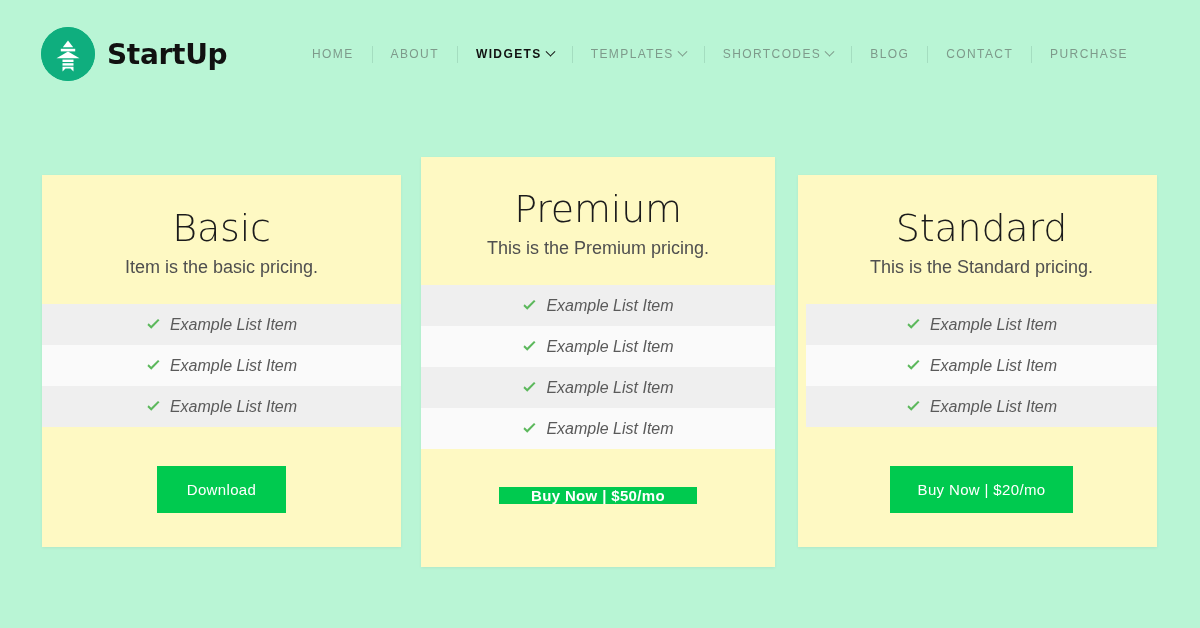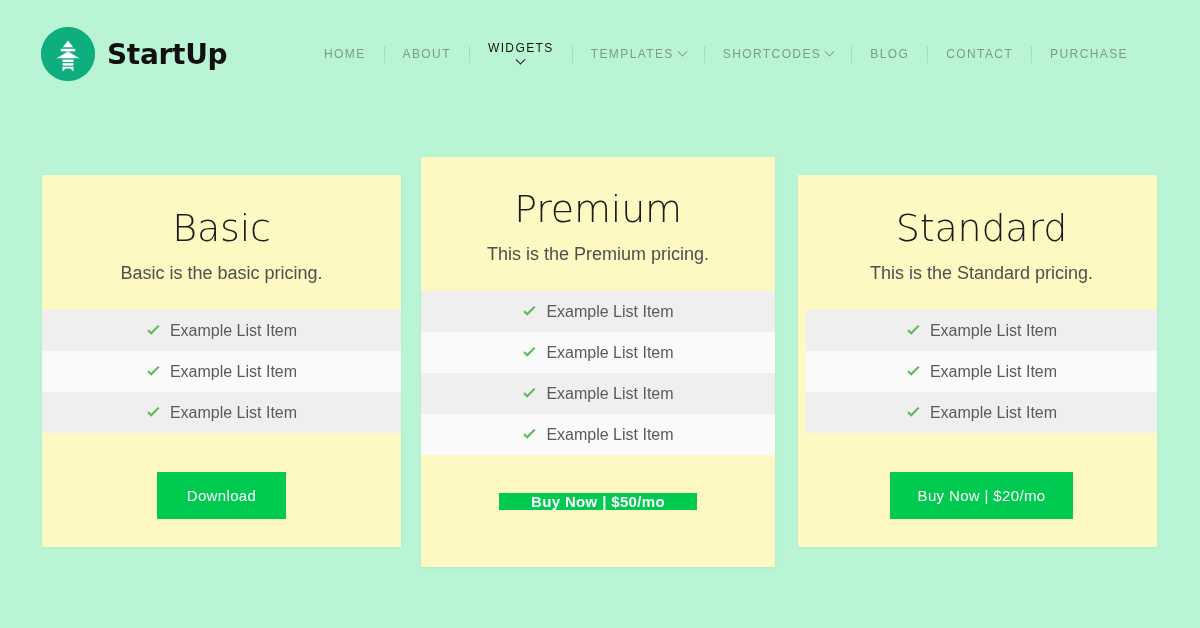--- a/index.html
+++ b/index.html
@@ -67,22 +67,21 @@
     padding: 0 18px;
     white-space: nowrap;
     display: flex;
     align-items: center;
     gap: 5px;
     cursor: pointer;
     line-height: 1;
   }
   .nav-item.active {
     color: #121212;
-    font-weight: 400;
-    flex-direction: column;
+    font-weight: 700;
   }
   .nav-sep {
     width: 1px;
     height: 17px;
     background: #a4ddc0;
     flex: 0 0 auto;
   }
   .chev {
     display: inline-block;
     width: 7px;
@@ -120,28 +119,28 @@
   .card-title {
     font-size: 38px;
     font-weight: 300;
     color: #1b1b1b;
     line-height: 1.1;
     letter-spacing: -0.2px;
     font-family: "DejaVu Sans", sans-serif;
   }
 
   .card-subtitle {
-    margin-top: 13px;
+    margin-top: 7px;
     font-size: 18px;
     color: #4f4f4f;
     font-weight: 400;
     line-height: 1.2;
   }
 
-  .feature-list { list-style: none; }
+  .feature-list { list-style: none; font-style: italic; }
 
   .feature-item {
     height: 41px;
     display: flex;
     align-items: center;
     justify-content: center;
     gap: 9px;
     font-size: 16px;
     color: #5a5a5a;
   }
@@ -243,21 +242,21 @@
       <span>PURCHASE</span>
     </span>
   </nav>
 </header>
 
 <main class="pricing-area">
 
   <section class="card card-basic">
     <div class="card-head">
       <h2 class="card-title">Basic</h2>
-      <p class="card-subtitle">Basic is the basic pricing.</p>
+      <p class="card-subtitle">Item is the basic pricing.</p>
     </div>
     <ul class="feature-list">
       <li class="feature-item">
         <svg class="check-icon" viewBox="0 0 16 16">
             <path d="M1.5 8.4 L5.6 12.4 L14.4 3.4 L12.8 2.2 L5.5 9.3 L2.8 6.7 Z" fill="#5cb85c"></path>
           </svg>
         <span>Example List Item</span>
       </li>
       <li class="feature-item">
         <svg class="check-icon" viewBox="0 0 16 16">

